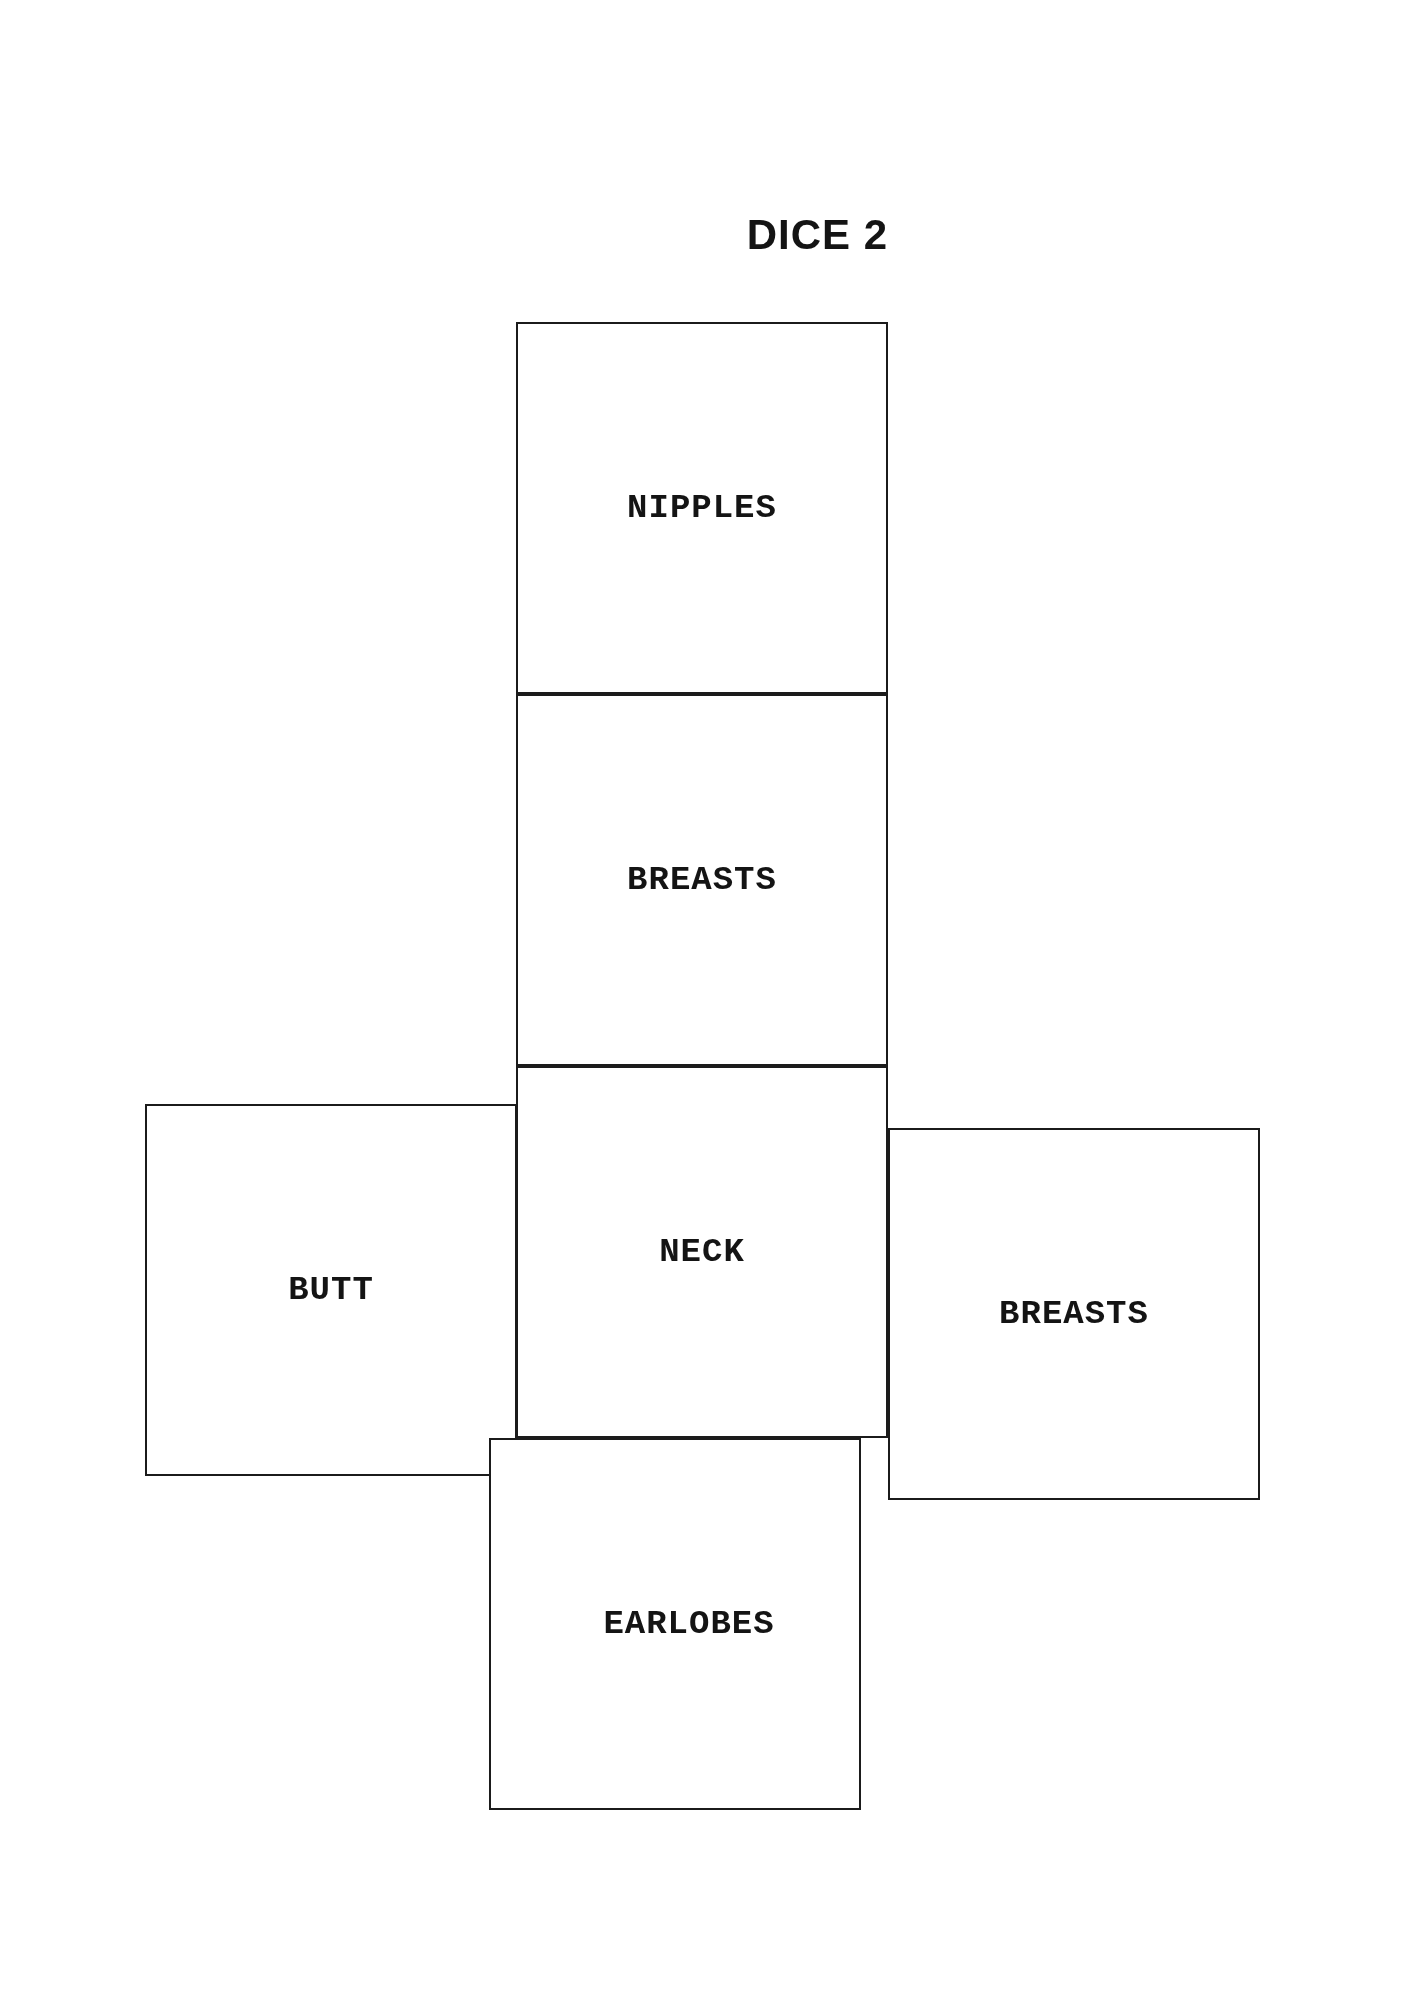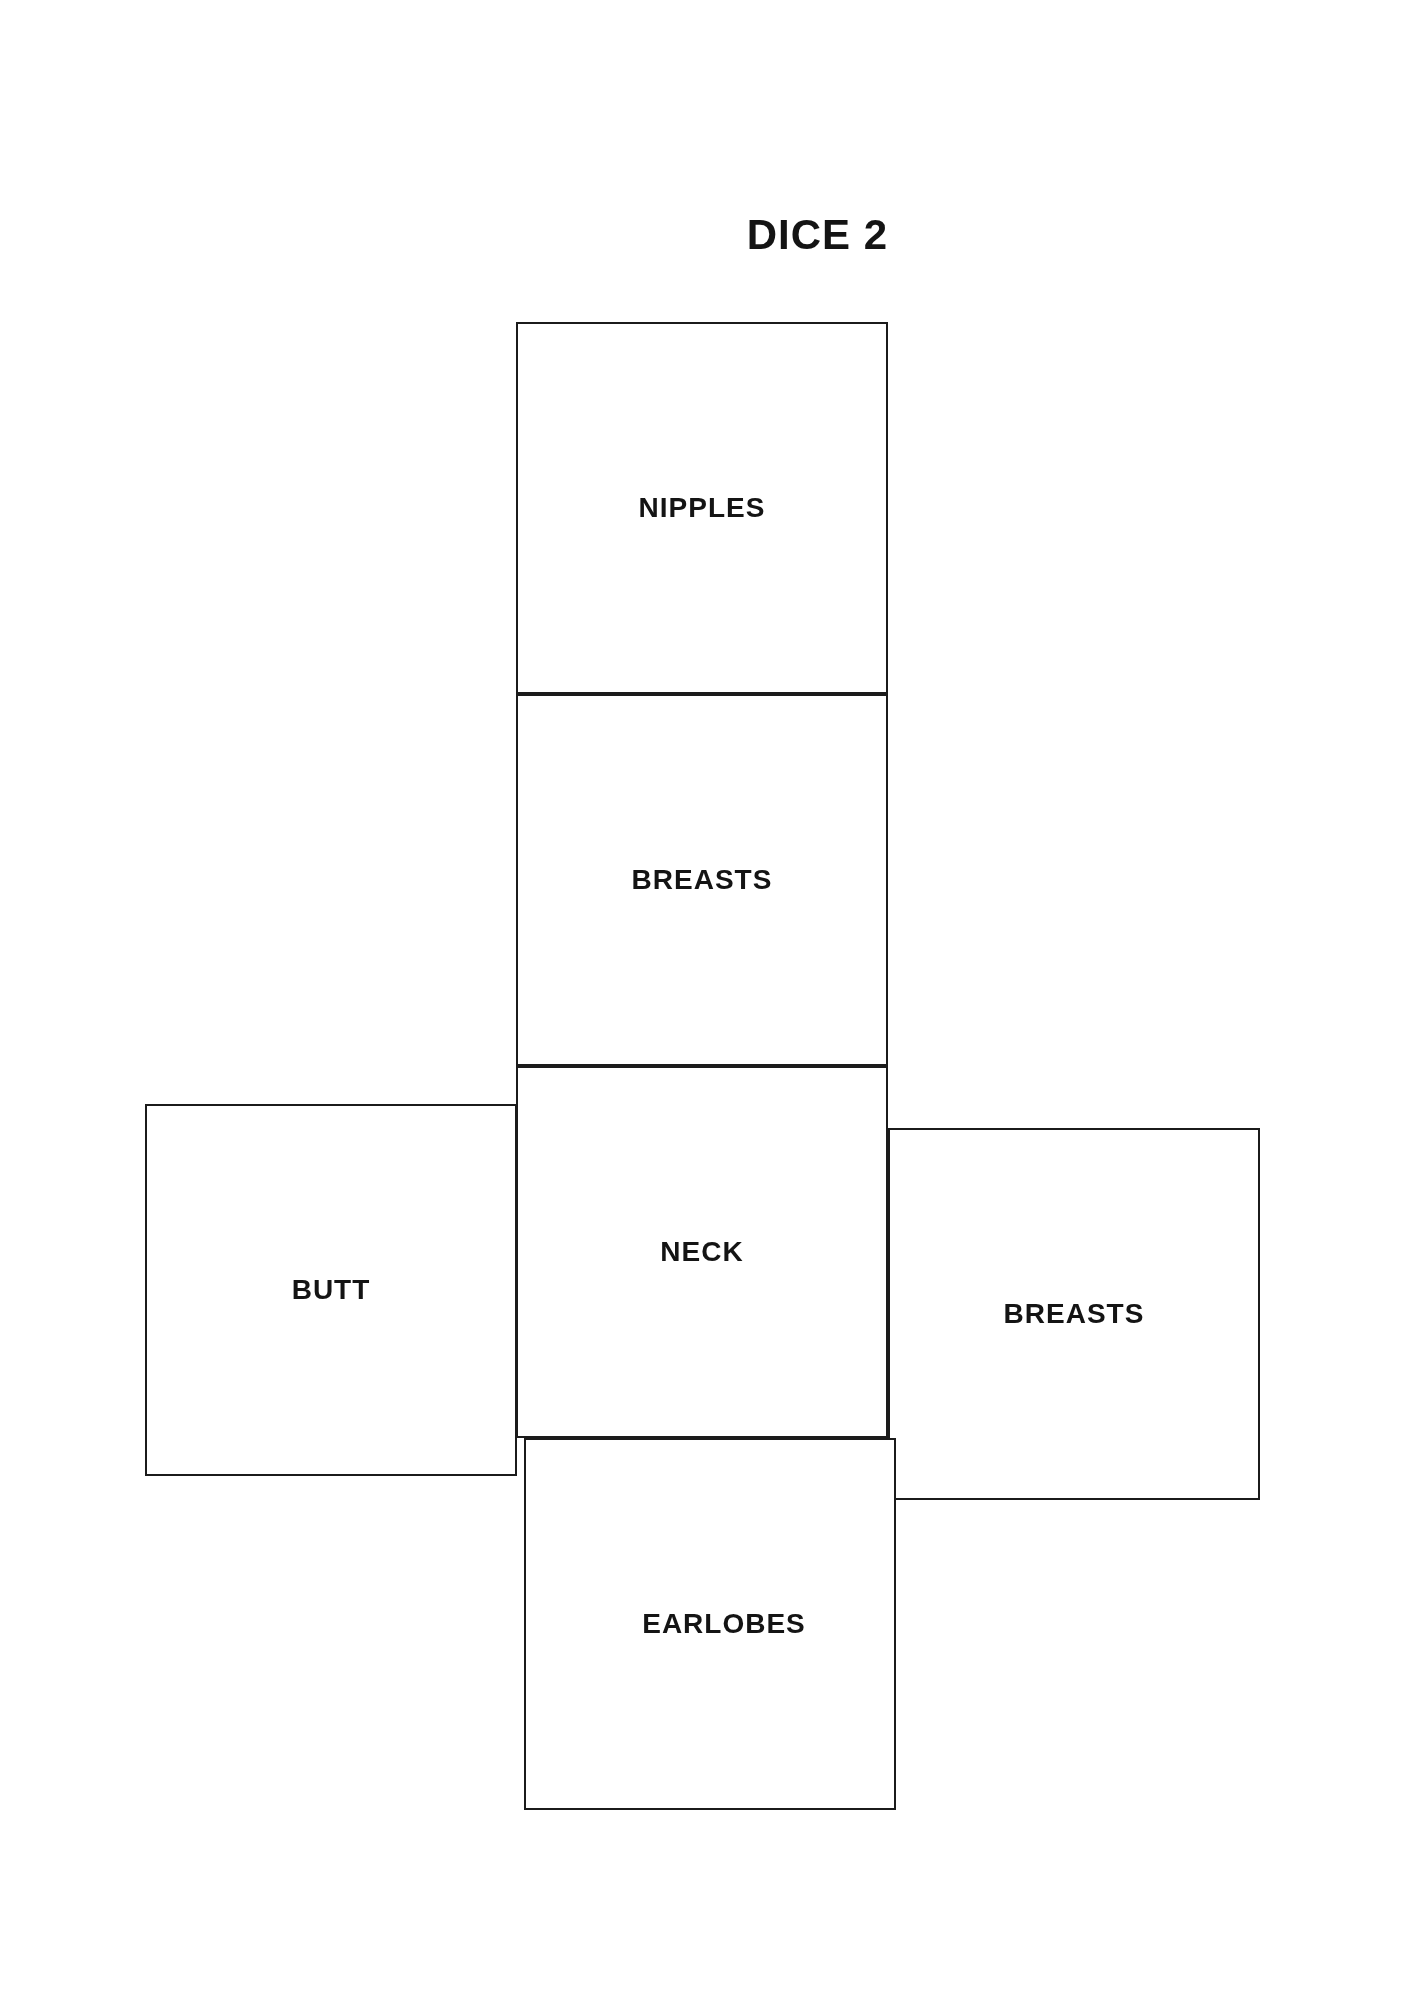--- a/index.html
+++ b/index.html
@@ -38,33 +38,34 @@
     width: 372px;
     height: 372px;
     box-sizing: border-box;
     border: 2px solid var(--line);
     background: var(--bg);
     display: flex;
     align-items: center;
     justify-content: center;
   }
   .face-label {
-    font-size: 28px;
+    font-size: 34px;
     font-weight: 700;
     letter-spacing: 1px;
     color: var(--text);
     white-space: nowrap;
+    font-family: Liberation Mono, monospace;
   }
   
   #face-nipples  { left: 516px; top: 322px;  }
   #face-clitoris { left: 516px; top: 694px;  }
   #face-butt     { left: 145px; top: 1104px; }
   #face-neck     { left: 516px; top: 1066px; justify-content: center; }
   #face-breasts  { left: 888px; top: 1128px; justify-content: center; }
-  #face-earlobes { left: 524px; top: 1438px; padding-left: 28px; }
+  #face-earlobes { left: 489px; top: 1438px; padding-left: 28px; }
 </style>
 </head>
 <body>
 
 <div class="canvas">
 
   <div class="net-title">DICE 2</div>
 
   <div>
 

